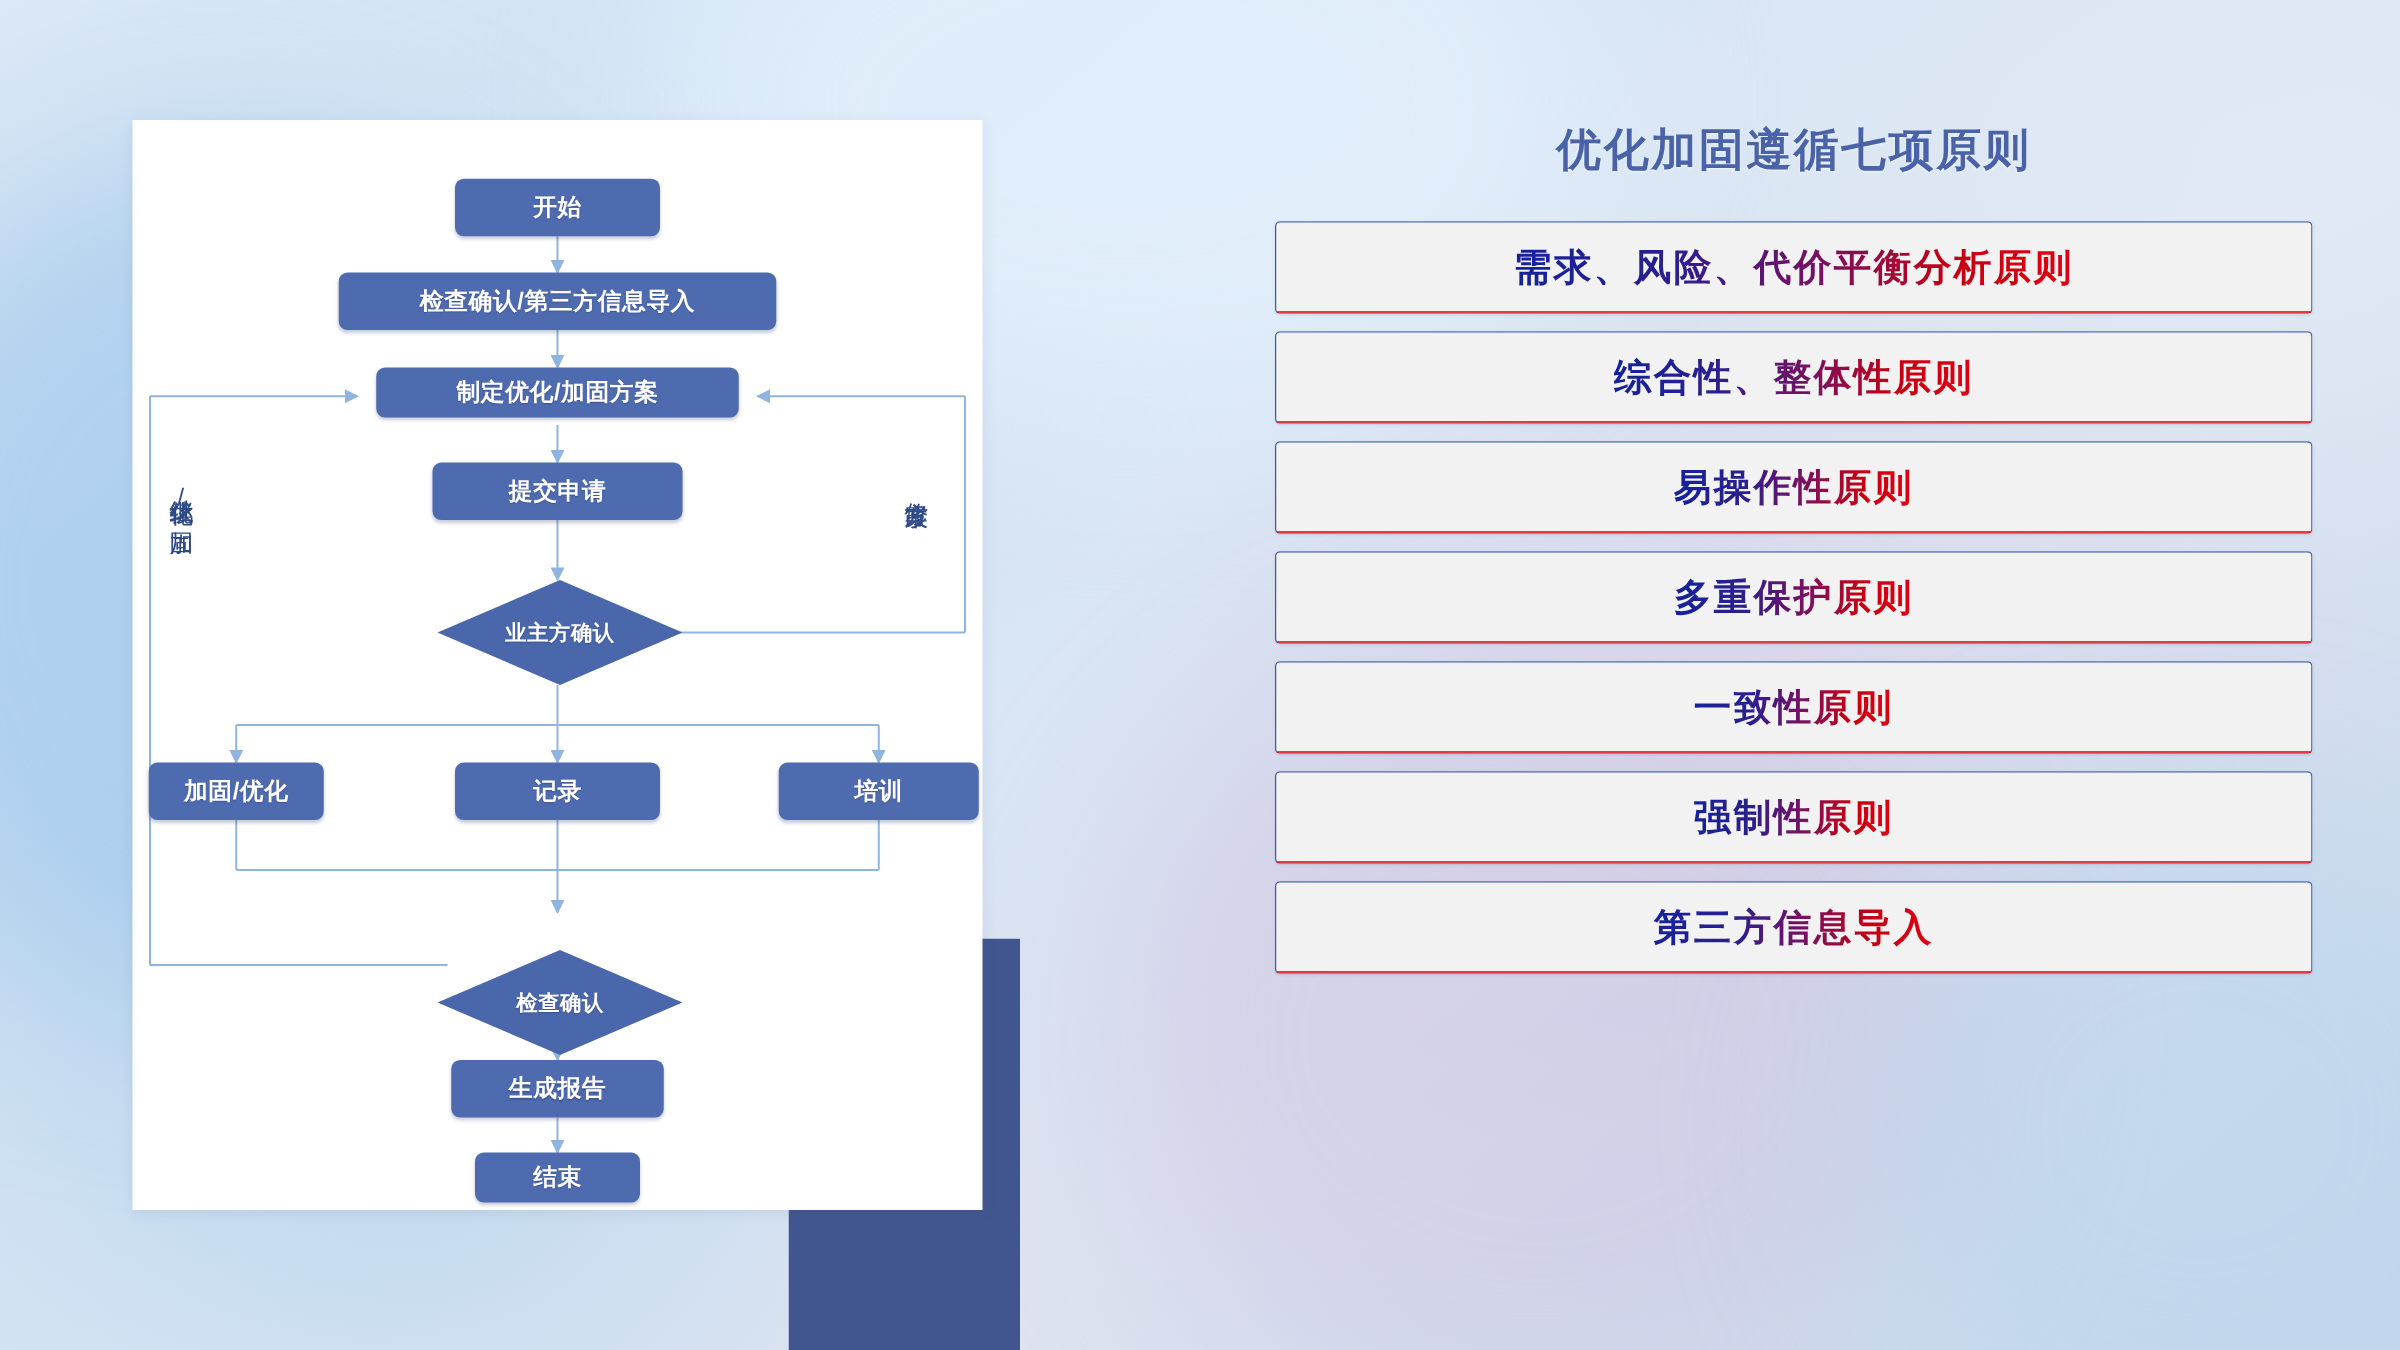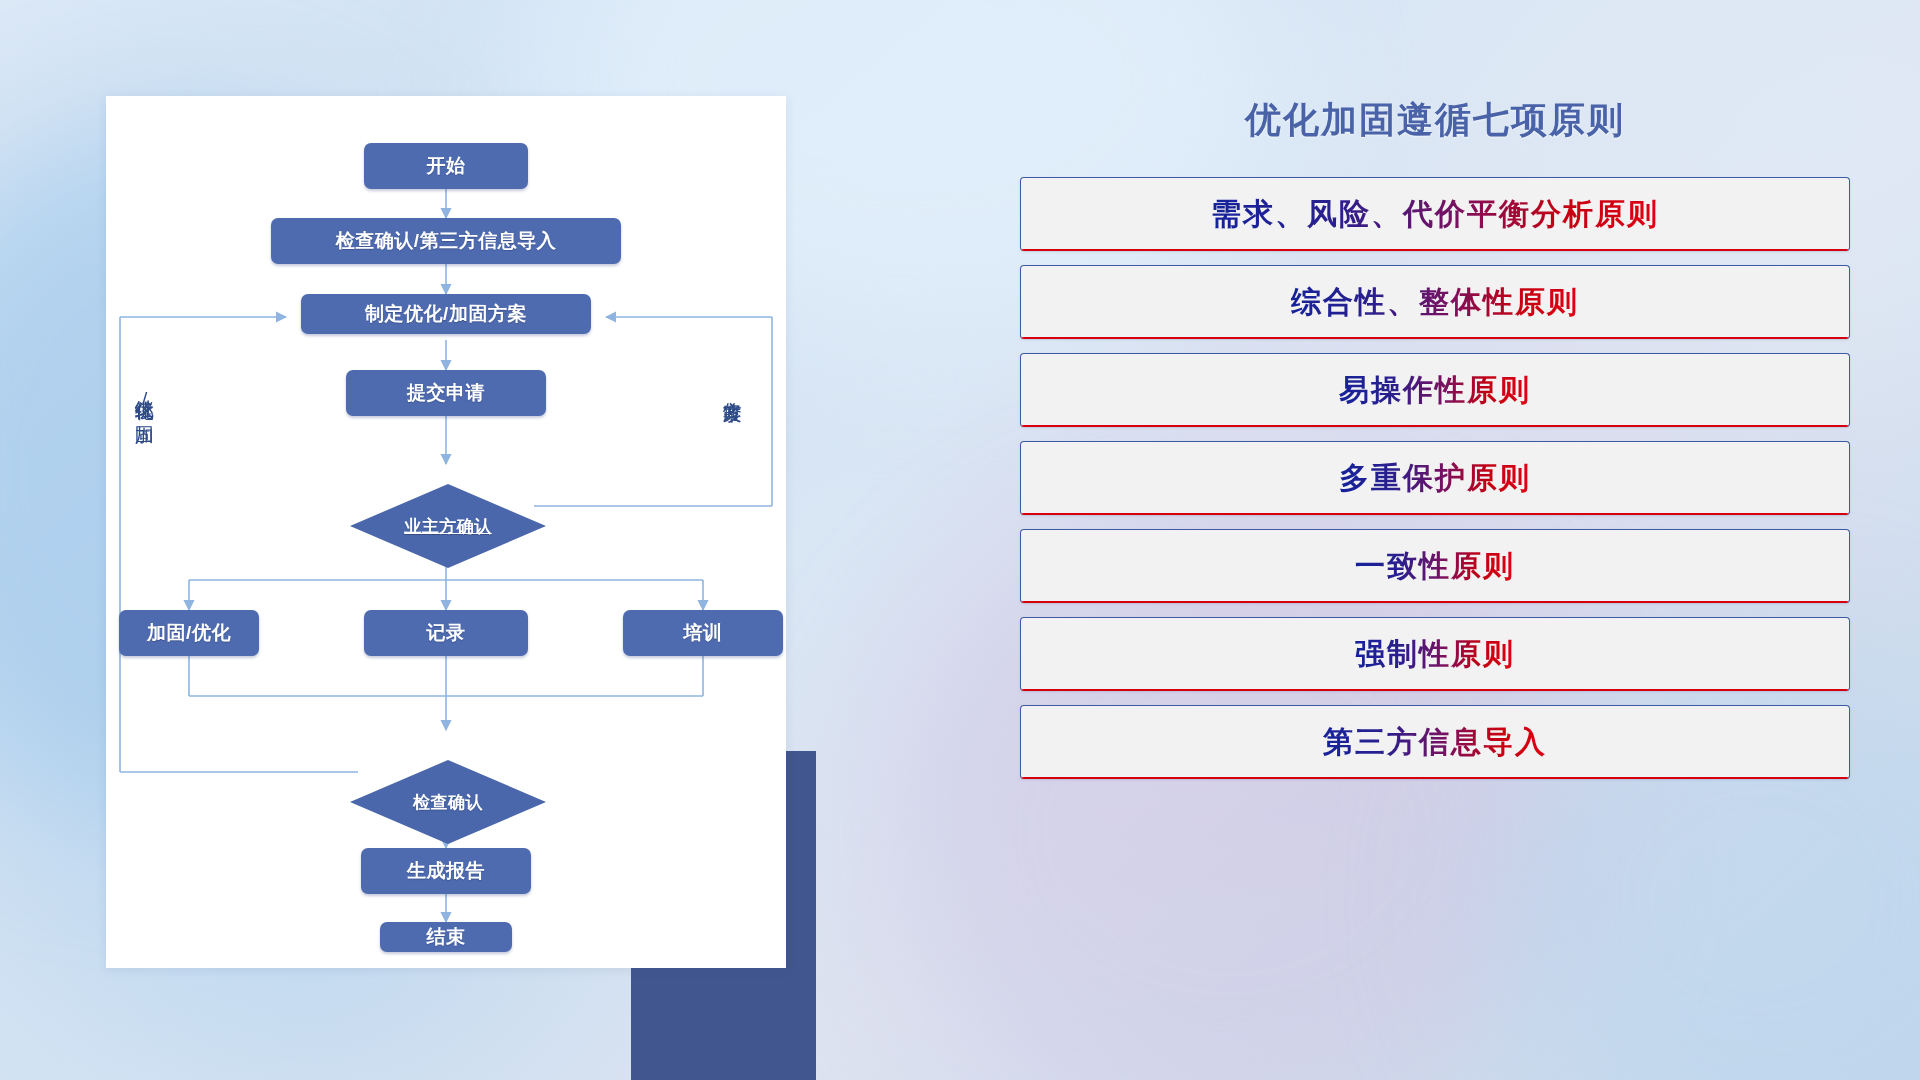--- a/index.html
+++ b/index.html
@@ -190,21 +190,21 @@
     </div>
 
     <div class="node box" style="left:195px; top:198px; width:290px; height:40px;">
       <span>制定优化/加固方案</span>
     </div>
 
     <div class="node box" style="left:240px; top:274px; width:200px; height:46px;">
       <span>提交申请</span>
     </div>
 
-    <div class="node diamond" style="left:244px; top:388px; width:196px; height:84px;text-decoration:underline;">
+    <div class="node diamond" style="left:244px; top:368px; width:196px; height:84px;">
       <span>业主方确认</span>
     </div>
 
     <div class="node box" style="left:13px; top:514px; width:140px; height:46px;">
       <span>加固/优化</span>
     </div>
 
     <div class="node box" style="left:258px; top:514px; width:164px; height:46px;">
       <span>记录</span>
     </div>
@@ -214,21 +214,21 @@
     </div>
 
     <div class="node diamond" style="left:244px; top:664px; width:196px; height:84px;">
       <span>检查确认</span>
     </div>
 
     <div class="node box" style="left:255px; top:752px; width:170px; height:46px;">
       <span>生成报告</span>
     </div>
 
-    <div class="node box" style="left:274px; top:826px; width:132px; height:30px;">
+    <div class="node box" style="left:274px; top:826px; width:132px; height:40px;">
       <span>结束</span>
     </div>
 
     <div class="vlabel" style="left:28px; top:288px;">
       <span>继续优化/加固</span>
     </div>
 
     <div class="vlabel" style="left:616px; top:290px;">
       <span>方案修改</span>
     </div>

